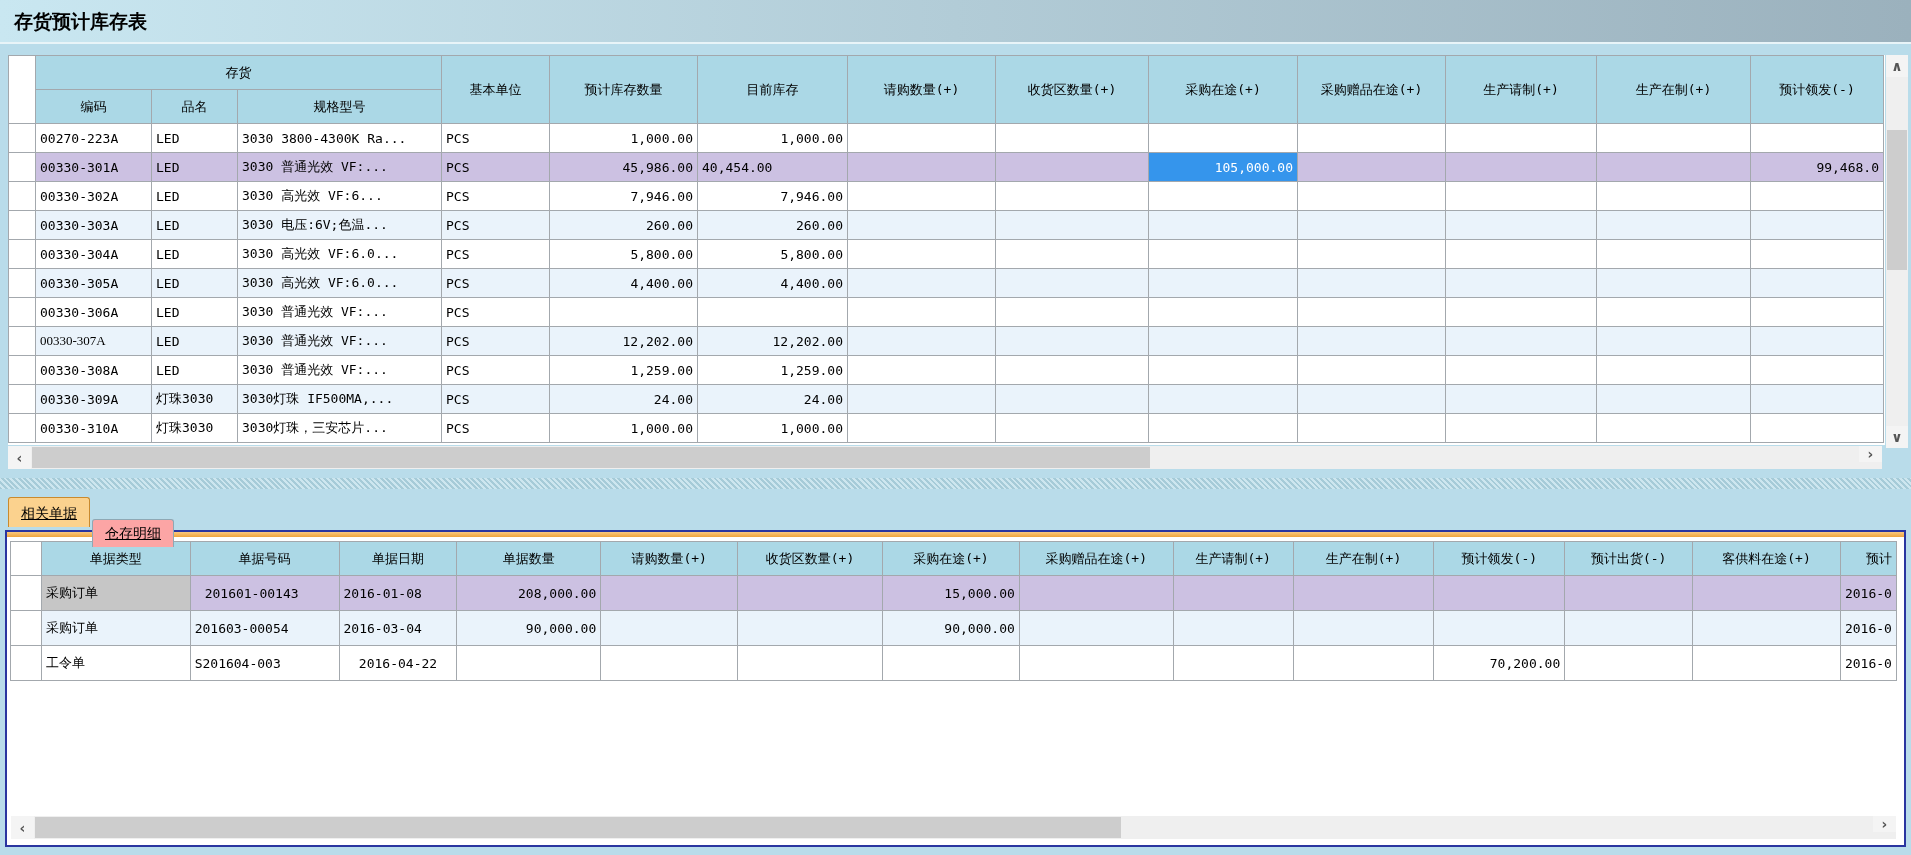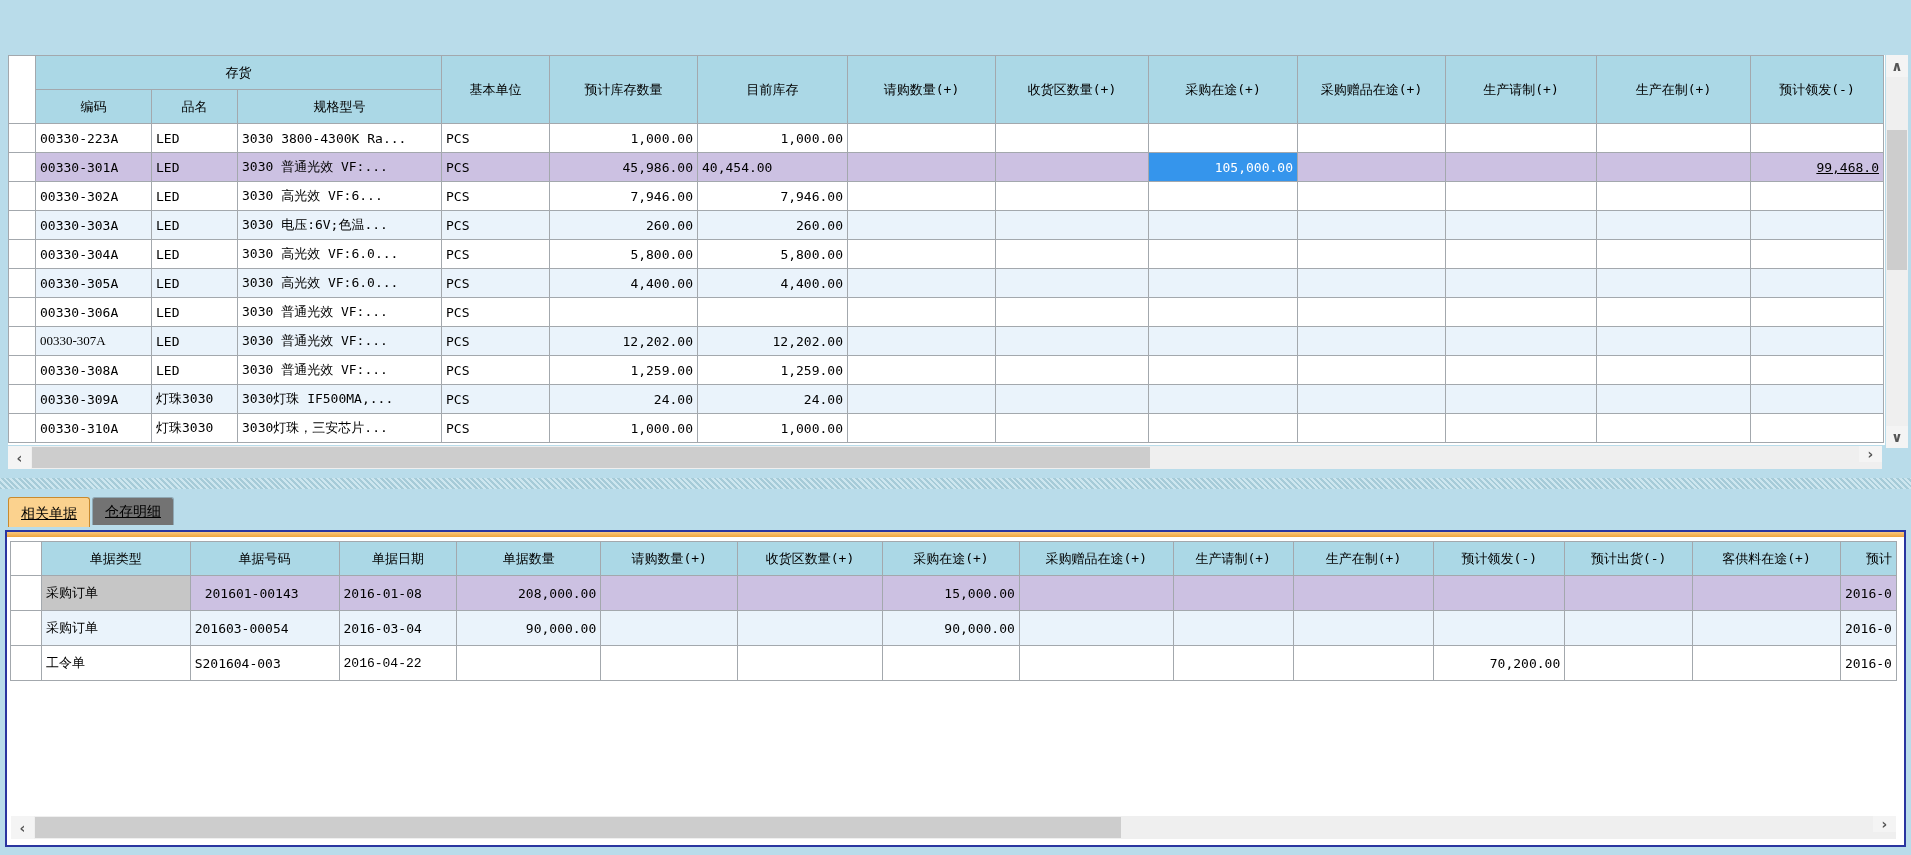--- a/index.html
+++ b/index.html
@@ -49,34 +49,37 @@
   
   .splitter{position:absolute;left:0;width:1911px;height:11px;
     background:repeating-linear-gradient(45deg,#a6cbd8 0 2px,#cde6ef 2px 4px);}
 
   
   .tabbar{position:absolute;left:8px;top:497px;height:34px;display:flex;align-items:flex-start;z-index:3;text-decoration:underline;}
   .tab{padding:5px 12px 4px 12px;font-size:14px;color:#000;margin-right:2px;
     font-family:"DejaVu Sans",sans-serif;}
   .tab.active{background:var(--tab-active);border:1px solid var(--tab-border);border-bottom:none;
     border-radius:3px 3px 0 0;padding-top:7px;position:relative;z-index:4;}
-  .tab.inactive{background:#737373;border:1px solid #8fa8b4;border-bottom:none;
-    border-radius:3px 3px 0 0;}
+  .tab.inactive{background:#fca5a5;border:1px solid #8fa8b4;border-bottom:none;
+    border-radius:3px 3px 0 0;margin-top:22px;}
 
   
   .panel{position:absolute;left:5px;top:530px;width:1901px;height:317px;background:#fff;
     border:2px solid var(--panel-border);box-sizing:border-box;}
   .orange-strip{position:absolute;left:0;top:0;right:0;height:5px;
     background:linear-gradient(to bottom,#fbc97e,var(--orange-strip));}
 </style>
 </head>
 <body>
 
 <div id="screen">
 
+  <div class="titlebar">
+    <span class="title">存货预计库存表</span>
+  </div>
 
   <div class="gridwrap top-grid" style="left:8px;top:55px;width:1877px;height:390px;">
     <div>
         <table class="grid">
           <colgroup>
             <col style="width: 27px;">
             <col style="width: 116px;">
             <col style="width: 86px;">
             <col style="width: 204px;">
             <col style="width: 108px;">
@@ -107,21 +110,21 @@
             </tr>
             <tr>
               <th rowspan="1" colspan="1" class="column-header">编码</th>
               <th rowspan="1" colspan="1" class="column-header">品名</th>
               <th rowspan="1" colspan="1" class="column-header">规格型号</th>
             </tr>
           </thead>
           <tbody>
             <tr>
               <td class="selcol"></td>
-              <td style="text-align: left;">00330-223A</td>
+              <td style="text-align: left;">00270-223A</td>
               <td style="text-align: left;">LED</td>
               <td style="text-align: left;">3030 3800-4300K Ra...</td>
               <td style="text-align: left;">PCS</td>
               <td style="text-align: right;">1,000.00</td>
               <td style="text-align: right;">1,000.00</td>
               <td style="text-align: right;"></td>
               <td style="text-align: right;"></td>
               <td style="text-align: right;"></td>
               <td style="text-align: right;"></td>
               <td style="text-align: right;"></td>
@@ -135,21 +138,21 @@
               <td style="text-align: left;">3030 普通光效  VF:...</td>
               <td style="text-align: left;">PCS</td>
               <td style="text-align: right;">45,986.00</td>
               <td style="">40,454.00</td>
               <td style="text-align: right;"></td>
               <td style="text-align: right;"></td>
               <td class="cell-sel-blue" style="text-align: right;">105,000.00</td>
               <td style="text-align: right;"></td>
               <td style="text-align: right;"></td>
               <td style="text-align: right;"></td>
-              <td style="text-align: right; text-decoration: underline;">99,468.0</td>
+              <td style="text-align: right;">99,468.0</td>
             </tr>
             <tr>
               <td class="selcol"></td>
               <td style="text-align: left;">00330-302A</td>
               <td style="text-align: left;">LED</td>
               <td style="text-align: left;">3030  高光效  VF:6...</td>
               <td style="text-align: left;">PCS</td>
               <td style="text-align: right;">7,946.00</td>
               <td style="text-align: right;">7,946.00</td>
               <td style="text-align: right;"></td>
@@ -386,21 +389,21 @@
                 <td style="text-align: right;"></td>
                 <td style="text-align: right;"></td>
                 <td style="text-align: right;"></td>
                 <td style="text-align: right;"></td>
                 <td style="text-align: left;">2016-0</td>
               </tr>
               <tr>
                 <td class="selcol"></td>
                 <td style="text-align: left;">工令单</td>
                 <td style="text-align: left;">S201604-003</td>
-                <td style="text-align: left; font-family: Liberation Mono, monospace;">2016-04-22</td>
+                <td style="text-align: center;">2016-04-22</td>
                 <td style="text-align: right;"></td>
                 <td style="text-align: right;"></td>
                 <td style="text-align: right;"></td>
                 <td style="text-align: right;"></td>
                 <td style="text-align: right;"></td>
                 <td style="text-align: right;"></td>
                 <td style="text-align: right;"></td>
                 <td style="text-align: right;">70,200.00</td>
                 <td style="text-align: right;"></td>
                 <td style="text-align: right;"></td>

